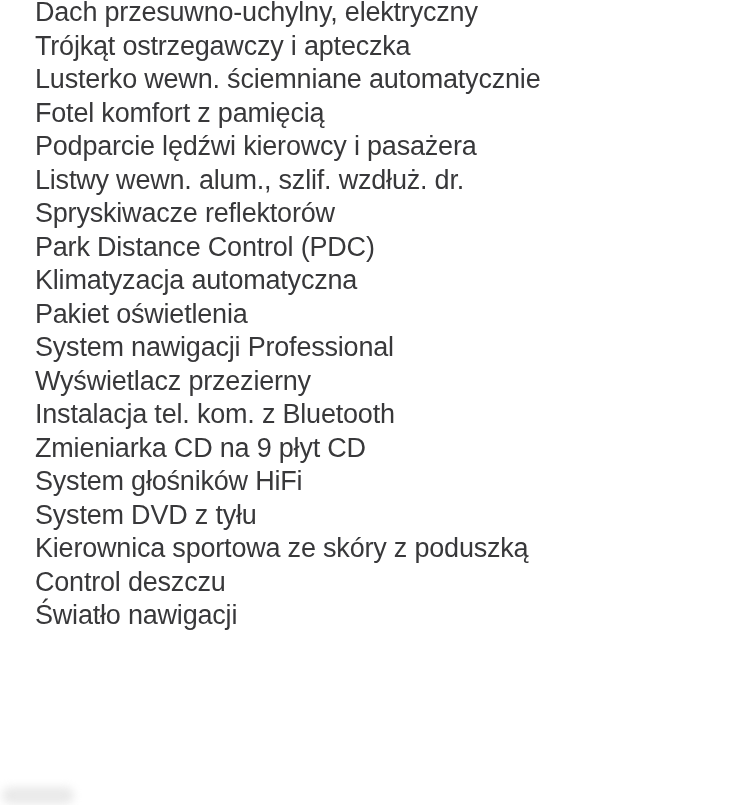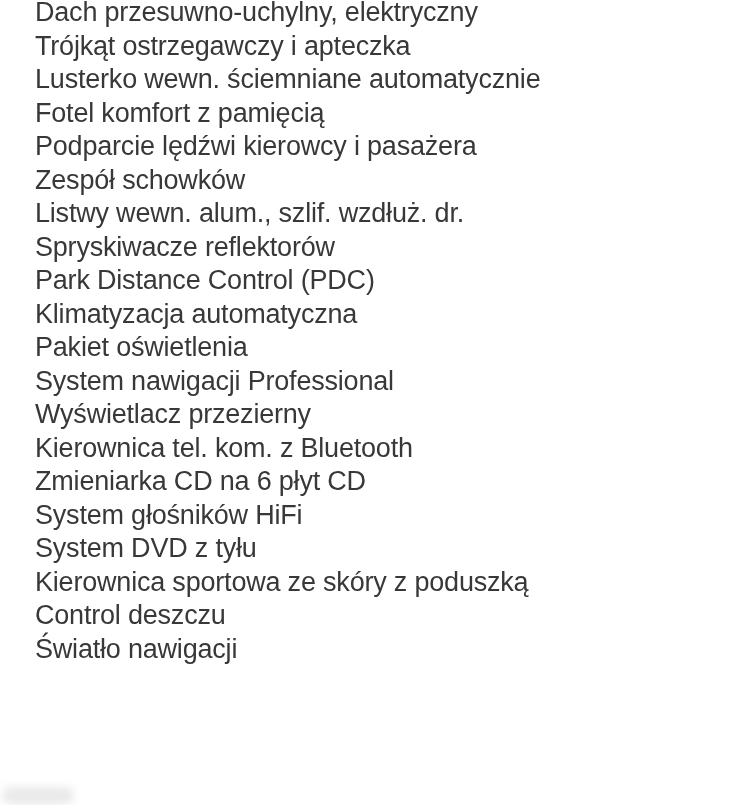--- a/index.html
+++ b/index.html
@@ -44,30 +44,29 @@
 <body>
 
 <main>
   <ul class="equipment-list">
 
   <li>Dach przesuwno-uchylny, elektryczny</li>
       <li>Trójkąt ostrzegawczy i apteczka</li>
       <li>Lusterko wewn. ściemniane automatycznie</li>
       <li>Fotel komfort z pamięcią</li>
       <li>Podparcie lędźwi kierowcy i pasażera</li>
-      <li>Zespół schowków</li>
       <li>Listwy wewn. alum., szlif. wzdłuż. dr.</li>
       <li>Spryskiwacze reflektorów</li>
       <li>Park Distance Control (PDC)</li>
       <li>Klimatyzacja automatyczna</li>
       <li>Pakiet oświetlenia</li>
       <li>System nawigacji Professional</li>
       <li>Wyświetlacz przezierny</li>
-      <li>Kierownica tel. kom. z Bluetooth</li>
-      <li>Zmieniarka CD na 6 płyt CD</li>
+      <li>Instalacja tel. kom. z Bluetooth</li>
+      <li>Zmieniarka CD na 9 płyt CD</li>
       <li>System głośników HiFi</li>
       <li>System DVD z tyłu</li>
       <li>Kierownica sportowa ze skóry z poduszką</li>
       <li>Control deszczu</li>
       <li>Światło nawigacji</li>
     </ul>
   <div class="watermark"></div>
 </main>
 
 </body></html>

